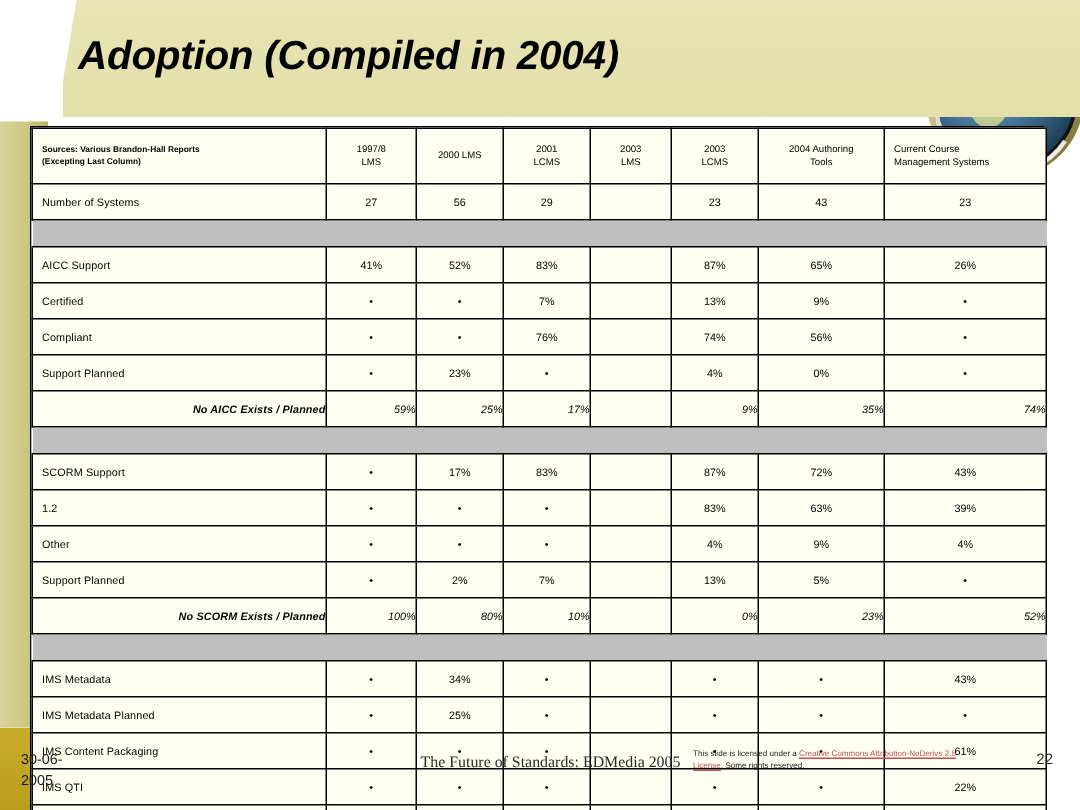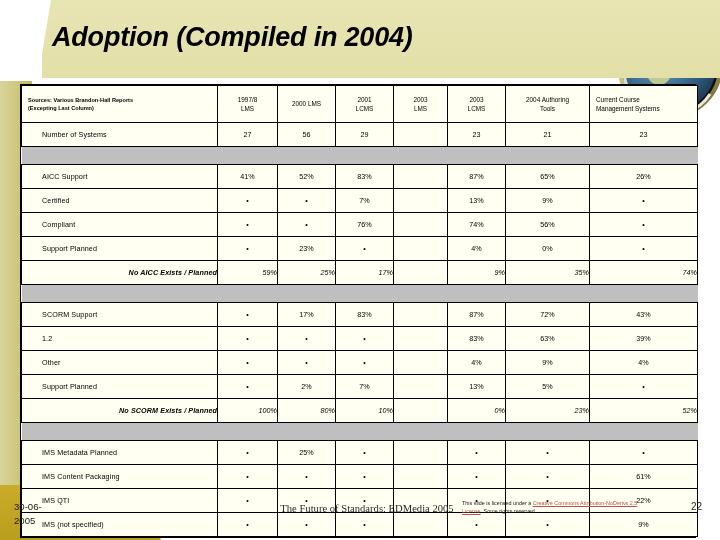--- a/index.html
+++ b/index.html
@@ -79,21 +79,21 @@
     height:36px;font-size:6.4px;line-height:1.45;font-weight:normal;
     border-bottom:1.6px solid #000;
   }
   .thead td.col-label{
     font-size:5.6px;font-weight:bold;line-height:1.5;
     text-align:left;padding-left:6px;
   }
   .thead td.thick-l{border-left:1.6px solid #000;}
   .r{height:23px;}
   .r td{height:23px;}
-  .rowlabel{font-size:7.2px;text-align:left;padding-left:20px;letter-spacing:.1px;}
+  .rowlabel{font-size:7.2px;text-align:left;padding-left:6px;letter-spacing:.1px;}
   .bold .rowlabel{font-weight:normal;}
   .ital .rowlabel{font-style:italic;font-weight:bold;}
   .ital td{font-style:italic;text-align:right;}
   .spacer td{
     height:17px;background:#bfbfbf;border-left:none;border-right:none;
     border-top:0.8px solid #000;border-bottom:0.8px solid #000;
   }
   .val{font-size:7.2px;}
   .ital .val{font-style:italic;font-weight:normal;}
   .bold .val{font-weight:normal;}
@@ -210,21 +210,21 @@
         </tr>
       </thead>
       <tbody id="tbody">
           <tr class="r ">
             <td class="col-label rowlabel">Number of Systems</td>
             <td class="val thick-l">27</td>
             <td class="val">56</td>
             <td class="val">29</td>
             <td class="val"></td>
             <td class="val thick-l">23</td>
-            <td class="val thick-l">21</td>
+            <td class="val thick-l">43</td>
             <td class="val thick-l">23</td>
           </tr>
           <tr class="spacer">
             <td colspan="8"></td>
           </tr>
           <tr class="r bold">
             <td class="col-label rowlabel">AICC Support</td>
             <td class="val thick-l">41%</td>
             <td class="val">52%</td>
             <td class="val">83%</td>
@@ -321,20 +321,30 @@
             <td class="val thick-l">100%</td>
             <td class="val">80%</td>
             <td class="val">10%</td>
             <td class="val"></td>
             <td class="val thick-l">0%</td>
             <td class="val thick-l">23%</td>
             <td class="val thick-l">52%</td>
           </tr>
           <tr class="spacer">
             <td colspan="8"></td>
+          </tr>
+          <tr class="r ">
+            <td class="col-label rowlabel">IMS Metadata</td>
+            <td class="val thick-l">•</td>
+            <td class="val">34%</td>
+            <td class="val">•</td>
+            <td class="val"></td>
+            <td class="val thick-l">•</td>
+            <td class="val thick-l">•</td>
+            <td class="val thick-l">43%</td>
           </tr>
           <tr class="r ">
             <td class="col-label rowlabel">IMS Metadata Planned</td>
             <td class="val thick-l">•</td>
             <td class="val">25%</td>
             <td class="val">•</td>
             <td class="val"></td>
             <td class="val thick-l">•</td>
             <td class="val thick-l">•</td>
             <td class="val thick-l">•</td>

